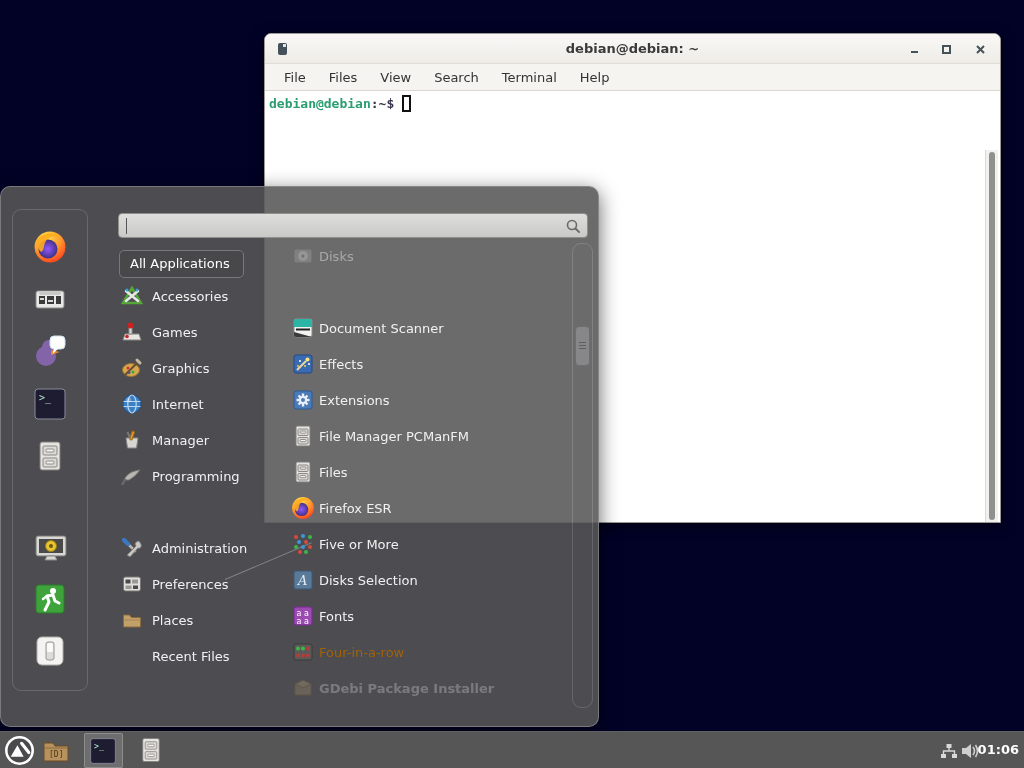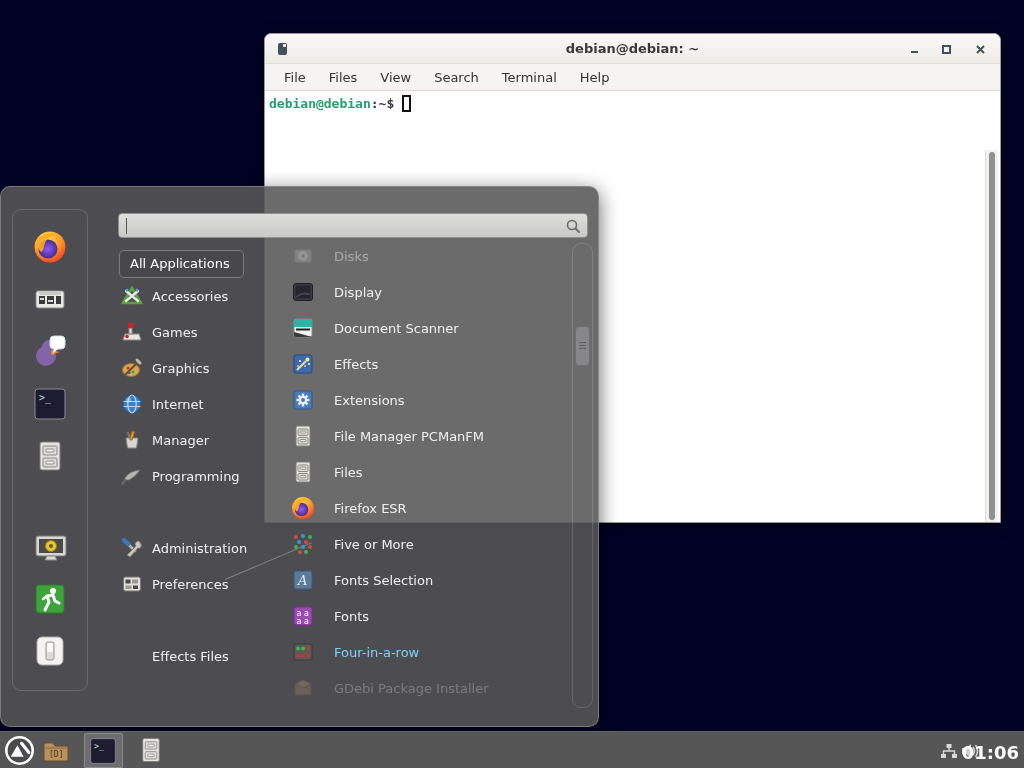--- a/index.html
+++ b/index.html
@@ -58,42 +58,42 @@
   .fav-panel { position:absolute; left:11px; top:22px; width:76px; height:482px;
                border:1px solid rgba(255,255,255,.16); border-radius:9px; }
   .fav { position:absolute; left:32px; width:34px; height:34px; }
   .cat-selected { position:absolute; left:118px; top:63px; width:125px; height:28px;
                   background:#48484b; border:1px solid #79797c; border-radius:5px;
                   color:#fff; line-height:26px; padding-left:10px; }
   .cat-row { position:absolute; left:120px; width:165px; height:36px; display:flex;
              align-items:center; gap:9px; }
   .cat-row svg { flex:0 0 auto; }
   .app-row { position:absolute; left:290px; width:280px; height:36px; display:flex;
-             align-items:center; gap:19px; }
+             align-items:center; gap:4px; }
   .row-faded { opacity:.45; }
-  .row-vfaded { opacity:.28; }
-  .dim-label { color:#7dd3fc; }
+  .row-vfaded { opacity:.28;font-weight:bold; }
+  .dim-label { color:#a16207; }
   .scroll-track { position:absolute; left:571px; top:56px; width:21px; height:465px;
                   border:1px solid rgba(255,255,255,.15); border-radius:9px; }
   .scroll-thumb { position:absolute; left:574px; top:139px; width:15px; height:40px;
                   background:#87878a; border:1px solid #6e6e71; border-radius:4px; }
   .scroll-thumb::after { content:""; position:absolute; left:3px; right:3px; top:15px; height:8px;
                   background:repeating-linear-gradient(#5f5f62 0 1px, transparent 1px 3px); }
   .artifact-line { position:absolute; left:224px; top:392px; width:94px; height:1px;
                    background:rgba(225,225,225,.35); transform:rotate(-23deg);
                    transform-origin:left center; }
 
   
   .taskbar { position:absolute; left:0; bottom:0; width:1024px; height:37px;
              background:#565656; z-index:30; border-top:1px solid #616161; }
   .tb-item { position:absolute; }
   .tb-active { position:absolute; left:84px; top:1px; width:39px; height:35px;
                background:rgba(255,255,255,.14); border:1px solid rgba(255,255,255,.22);
                border-radius:2px; }
-  .clock { position:absolute; right:5px; top:10px; font-size:18px; font-weight:bold; color:#fff; }
+  .clock { position:absolute; right:5px; top:10px; font-size:13px; font-weight:bold; color:#fff; }
 </style>
 </head>
 <body>
 
 <div class="screen">
 
   <div class="term-win">
     <div class="titlebar">
       <div class="title-ico"></div>
       <div class="title-text">debian@debian: ~</div>
@@ -299,44 +299,43 @@
       <svg width="22" height="22" viewBox="0 0 22 22">
         <rect x="2.5" y="4" width="17" height="14" rx="2" fill="#e2e0dc" stroke="#7a7874"></rect>
         <rect x="4.5" y="6.5" width="5" height="4" fill="#4a4a4a"></rect>
           <rect x="11" y="6.5" width="6" height="4" fill="#9a9894"></rect>
         <rect x="4.5" y="12.5" width="6" height="3.5" fill="#9a9894"></rect>
           <rect x="12" y="12.5" width="5" height="3.5" fill="#4a4a4a"></rect>
       </svg>
       <span>Preferences</span>
     </div>
 
+    <div class="cat-row" style="top:415px">
+      <svg width="22" height="22" viewBox="0 0 22 22">
+        <path d="M2.5 6 L8.5 6 L10.5 8.5 L19.5 8.5 L19.5 18 L2.5 18 Z" fill="#c2a06a" stroke="#8a6a3a"></path>
+        <path d="M2.5 11 L19.5 11" stroke="#ab8a58" stroke-width="1.2"></path>
+      </svg>
+      <span>Places</span>
+    </div>
 
     <div class="cat-row" style="top:451px; padding-left:31px">
-      <span>Effects Files</span>
+      <span>Recent Files</span>
     </div>
 
     <div class="artifact-line"></div>
 
     <div class="app-row row-faded" style="top:51px">
       <svg width="24" height="24" viewBox="0 0 24 24">
         <rect x="3" y="5" width="18" height="14" rx="2" fill="#9a9a98" stroke="#6a6a68"></rect>
         <circle cx="12" cy="12" r="5" fill="#c8c8c6"></circle>
           <circle cx="12" cy="12" r="1.5" fill="#787876"></circle>
       </svg>
       <span>Disks</span>
     </div>
 
-    <div class="app-row" style="top:87px">
-      <svg width="24" height="24" viewBox="0 0 24 24">
-        <rect x="2.5" y="3.5" width="19" height="17" rx="2.5" fill="#3c3c3e" stroke="#1e1e20"></rect>
-        <rect x="4.5" y="5.5" width="15" height="13" rx="1" fill="#26262c"></rect>
-        <path d="M5.5 17 Q11 11.5 18.5 14.5" stroke="#4a4a58" stroke-width="1.5" fill="none"></path>
-      </svg>
-      <span>Display</span>
-    </div>
 
     <div class="app-row" style="top:159px">
       <svg width="24" height="24" viewBox="0 0 24 24">
         <rect x="3" y="3" width="18" height="18" rx="2" fill="#3a6ab0" stroke="#24498a"></rect>
         <path d="M6 18 L15 9" stroke="#e8d8a0" stroke-width="2"></path>
         <circle cx="16.5" cy="7.5" r="2" fill="#ffe680"></circle>
         <circle cx="9" cy="9" r="1" fill="#fff"></circle>
           <circle cx="14" cy="14" r="1" fill="#ffd24a"></circle>
           <circle cx="18" cy="12" r="1" fill="#fff"></circle>
           <circle cx="7" cy="14" r=".9" fill="#ffd24a"></circle>
@@ -409,21 +408,21 @@
           <circle cx="15" cy="20" r="2" fill="#3ab84a"></circle>
       </svg>
       <span>Five or More</span>
     </div>
 
     <div class="app-row" style="top:375px">
       <svg width="24" height="24" viewBox="0 0 24 24">
         <rect x="3" y="3" width="18" height="18" rx="2" fill="#5a7a9a" stroke="#3a5a7a"></rect>
         <text x="7" y="17" font-size="13" font-style="italic" font-family="DejaVu Serif, serif" fill="#e8eef4">A</text>
       </svg>
-      <span>Fonts Selection</span>
+      <span>Disks Selection</span>
     </div>
 
     <div class="app-row" style="top:411px">
       <svg width="24" height="24" viewBox="0 0 24 24">
         <rect x="3" y="3" width="18" height="18" rx="2" fill="#9a4ab0" stroke="#7a2a90"></rect>
         <text x="5.5" y="12" font-size="8" font-family="DejaVu Sans, sans-serif" fill="#fff">a a</text>
         <text x="5.5" y="19.5" font-size="8" font-family="DejaVu Sans, sans-serif" fill="#fff">a a</text>
       </svg>
       <span>Fonts</span>
     </div>

